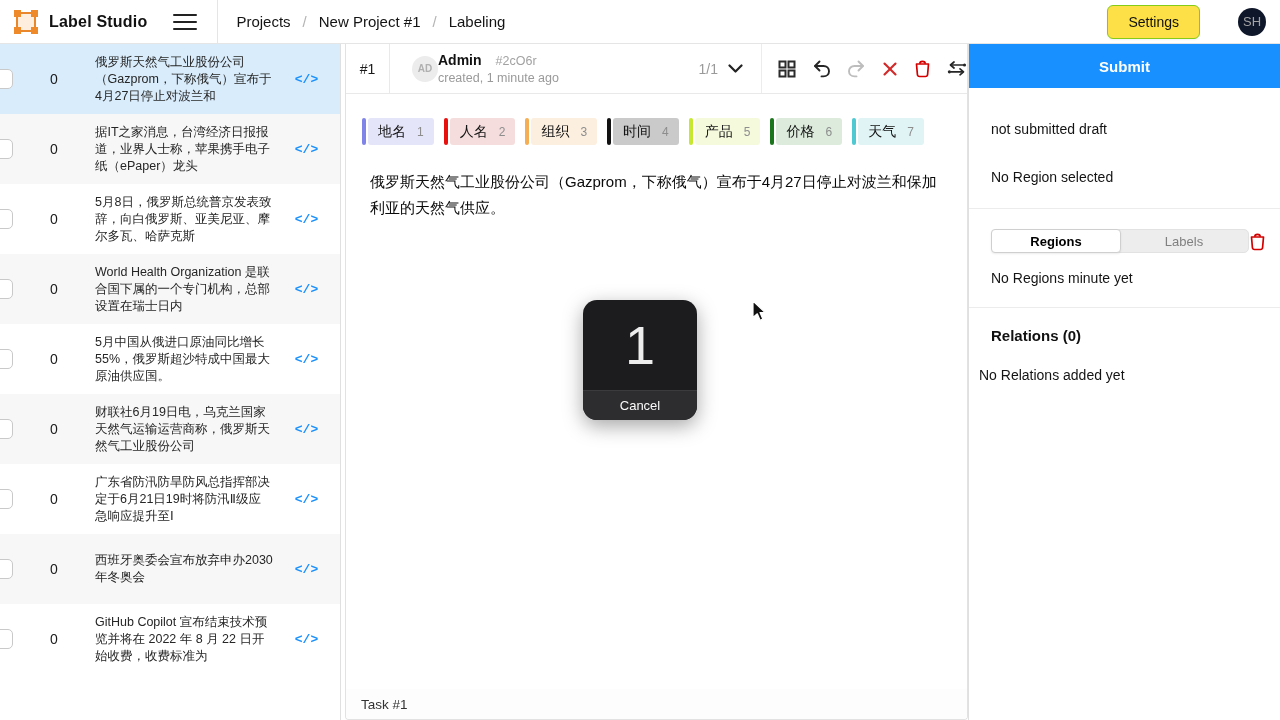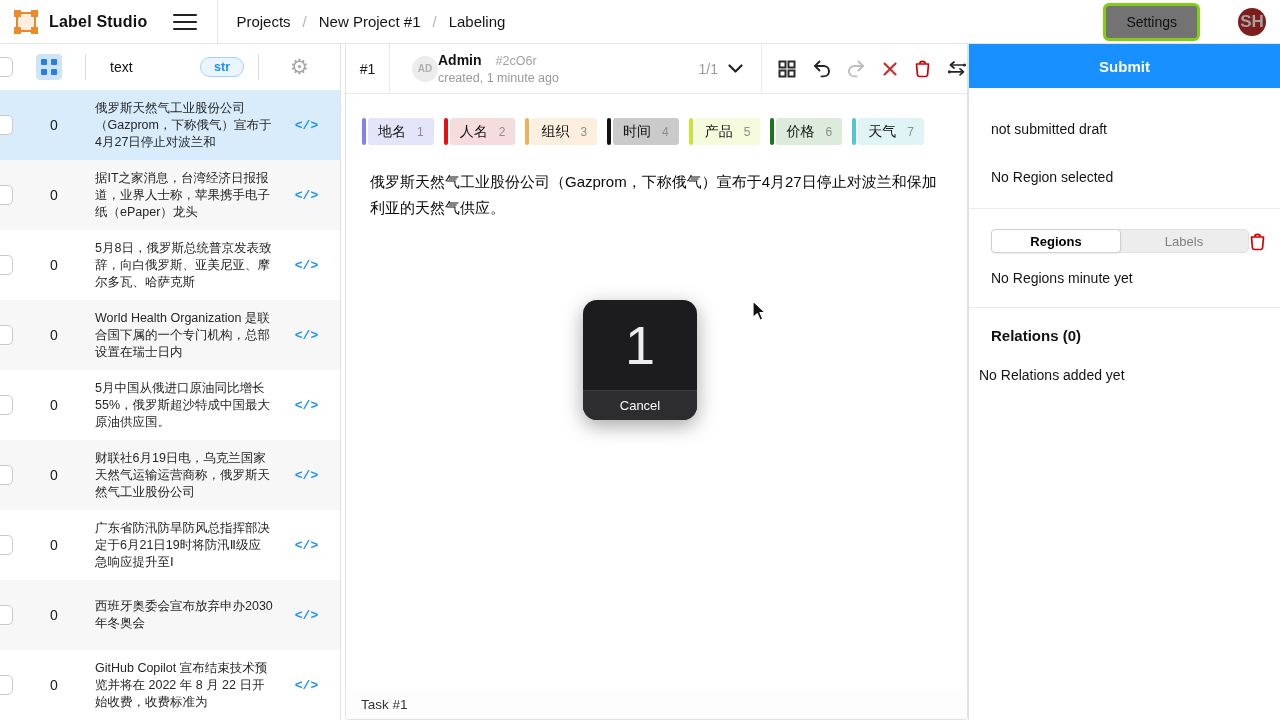--- a/index.html
+++ b/index.html
@@ -11,25 +11,25 @@
     border-bottom:1px solid #e5e5e5; position:relative; }
   .logo-wrap { display:flex; align-items:center; padding-left:13px; gap:10px; }
   .app-title { font-size:16px; font-weight:bold; color:#111; letter-spacing:.2px; }
   .hamburger { margin-left:26px; width:24px; height:16px; display:flex; flex-direction:column;
     justify-content:space-between; cursor:pointer; }
   .hamburger span { display:block; height:2px; background:#222; border-radius:1px; }
   .tb-divider { width:1px; height:44px; background:#e5e5e5; margin-left:20px; }
   .breadcrumb { display:flex; align-items:center; gap:12px; padding-left:18px; font-size:15px; color:#141414; }
   .crumb-sep { color:#b4b4b4; }
   .tb-right { margin-left:auto; display:flex; align-items:center; padding-right:14px; gap:38px; }
-  .settings-btn { border:3px solid #84cc16; background:#737373; border-radius:6px; padding:8px 20px;
+  .settings-btn { border:1px solid #84cc16; background:#fde047; border-radius:6px; padding:8px 20px;
     font-size:14px; color:#111; box-shadow:0 1px 2px rgba(0,0,0,.05); cursor:pointer;
     font-family:inherit; }
-  .avatar-sh { width:28px; height:28px; border-radius:50%; background:#7f1d1d; color:#a3a3a3;
-    font-size:17px; font-weight:bold; display:flex; align-items:center; justify-content:center; }
+  .avatar-sh { width:28px; height:28px; border-radius:50%; background:#0f172a; color:#a3a3a3;
+    font-size:13px; font-weight:normal; display:flex; align-items:center; justify-content:center; }
 
   
   .main-row { display:flex; height:676px; }
 
   
   .sidebar { width:341px; flex:none; border-right:1px solid #e0e0e0; display:flex; flex-direction:column;
     overflow:hidden; background:#fff; }
   .sb-header { height:46px; flex:none; display:flex; align-items:center; }
   .checkbox { width:20px; height:20px; margin-left:-7px; flex:none; border:1.5px solid #c9c9c9;
     border-radius:5px; background:#fff; }
@@ -150,40 +150,20 @@
   </div>
   <div class="tb-right">
     <button class="settings-btn">Settings</button>
     <div class="avatar-sh">SH</div>
   </div>
 </div>
 
 <div class="main-row">
 
   <div class="sidebar">
-    <div class="sb-header">
-      <div class="checkbox"></div>
-      <div class="sb-iconzone">
-        <div class="ls-blue-icon">
-            <i></i>
-            <i></i>
-            <i></i>
-            <i></i>
-          </div>
-      </div>
-      <div class="vsep"></div>
-      <div class="sb-colzone">
-        <span class="col-title">text</span>
-        <span class="str-badge">str</span>
-      </div>
-      <div class="vsep"></div>
-      <div class="sb-gearzone">
-        <span class="gear-glyph">⚙</span>
-      </div>
-    </div>
     <div class="sb-rows">
 
         <div class="sb-row selected">
           <div class="checkbox"></div>
           <div class="row-count">0</div>
           <div class="row-text">俄罗斯天然气工业股份公司（Gazprom，下称俄气）宣布于4月27日停止对波兰和</div>
           <div class="row-codezone">
             <span class="code-icon">&lt;/&gt;</span>
           </div>
         </div>

